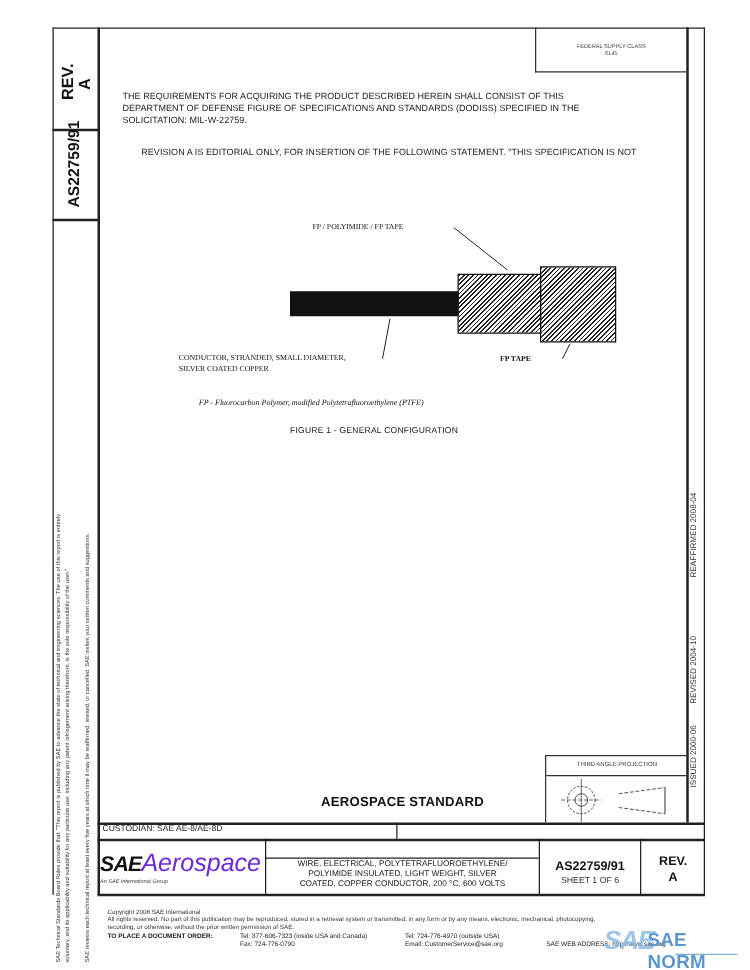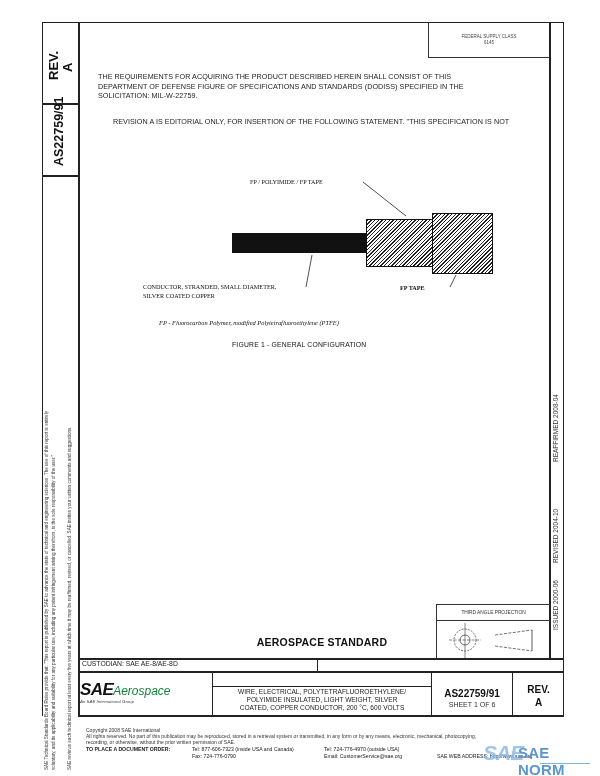--- a/index.html
+++ b/index.html
@@ -93,21 +93,21 @@
     <line x1="95" y1="9" x2="95" y2="30" stroke="#333" stroke-width="0.8"></line>
   </svg>
 </div>
 
 <div class="hline" style="left:78px; top:658px; width:486px;"></div>
 <div class="abs" style="left:82px; top:660px; font-size:6.8px; color:#222;">CUSTODIAN:  SAE AE-8/AE-8D</div>
 <div class="vline" style="left:317px; top:658px; height:13px; width:1px;"></div>
 <div class="hline" style="left:78px; top:671px; width:486px;"></div>
 
 <div class="abs" style="left:80px; top:680px; width:132px;">
-  <span style="font-weight:bold; font-style:italic; font-size:17px; letter-spacing:-0.6px; color:#111;">SAE</span><span style="font-style:italic; font-size:12px; color:#15803d;">Aerospace</span>
+  <span style="font-weight:bold; font-style:italic; font-size:17px; letter-spacing:-0.6px; color:#111;">SAE</span><span style="font-style:italic; font-size:20px; color:#6d28d9;">Aerospace</span>
   <div style="font-size:4.4px; color:#444; margin-top:-1px; font-style:italic;">An SAE International Group</div>
 </div>
 <div class="vline" style="left:212px; top:671px; height:45px; width:1px;"></div>
 
 <div class="abs bold" style="left:213px; top:636px; width:218px; text-align:center; font-size:10.5px; letter-spacing:0.2px;">AEROSPACE STANDARD</div>
 <div class="hline" style="left:212px; top:686px; width:219px; height:1px;"></div>
 <div class="abs" style="left:213px; top:688px; width:218px; text-align:center; font-size:6.6px; line-height:8.2px; color:#222;">
   <div>WIRE, ELECTRICAL, POLYTETRAFLUOROETHYLENE/</div>
   <div>POLYIMIDE INSULATED, LIGHT WEIGHT, SILVER</div>
   <div>COATED, COPPER CONDUCTOR, 200 °C, 600 VOLTS</div>

